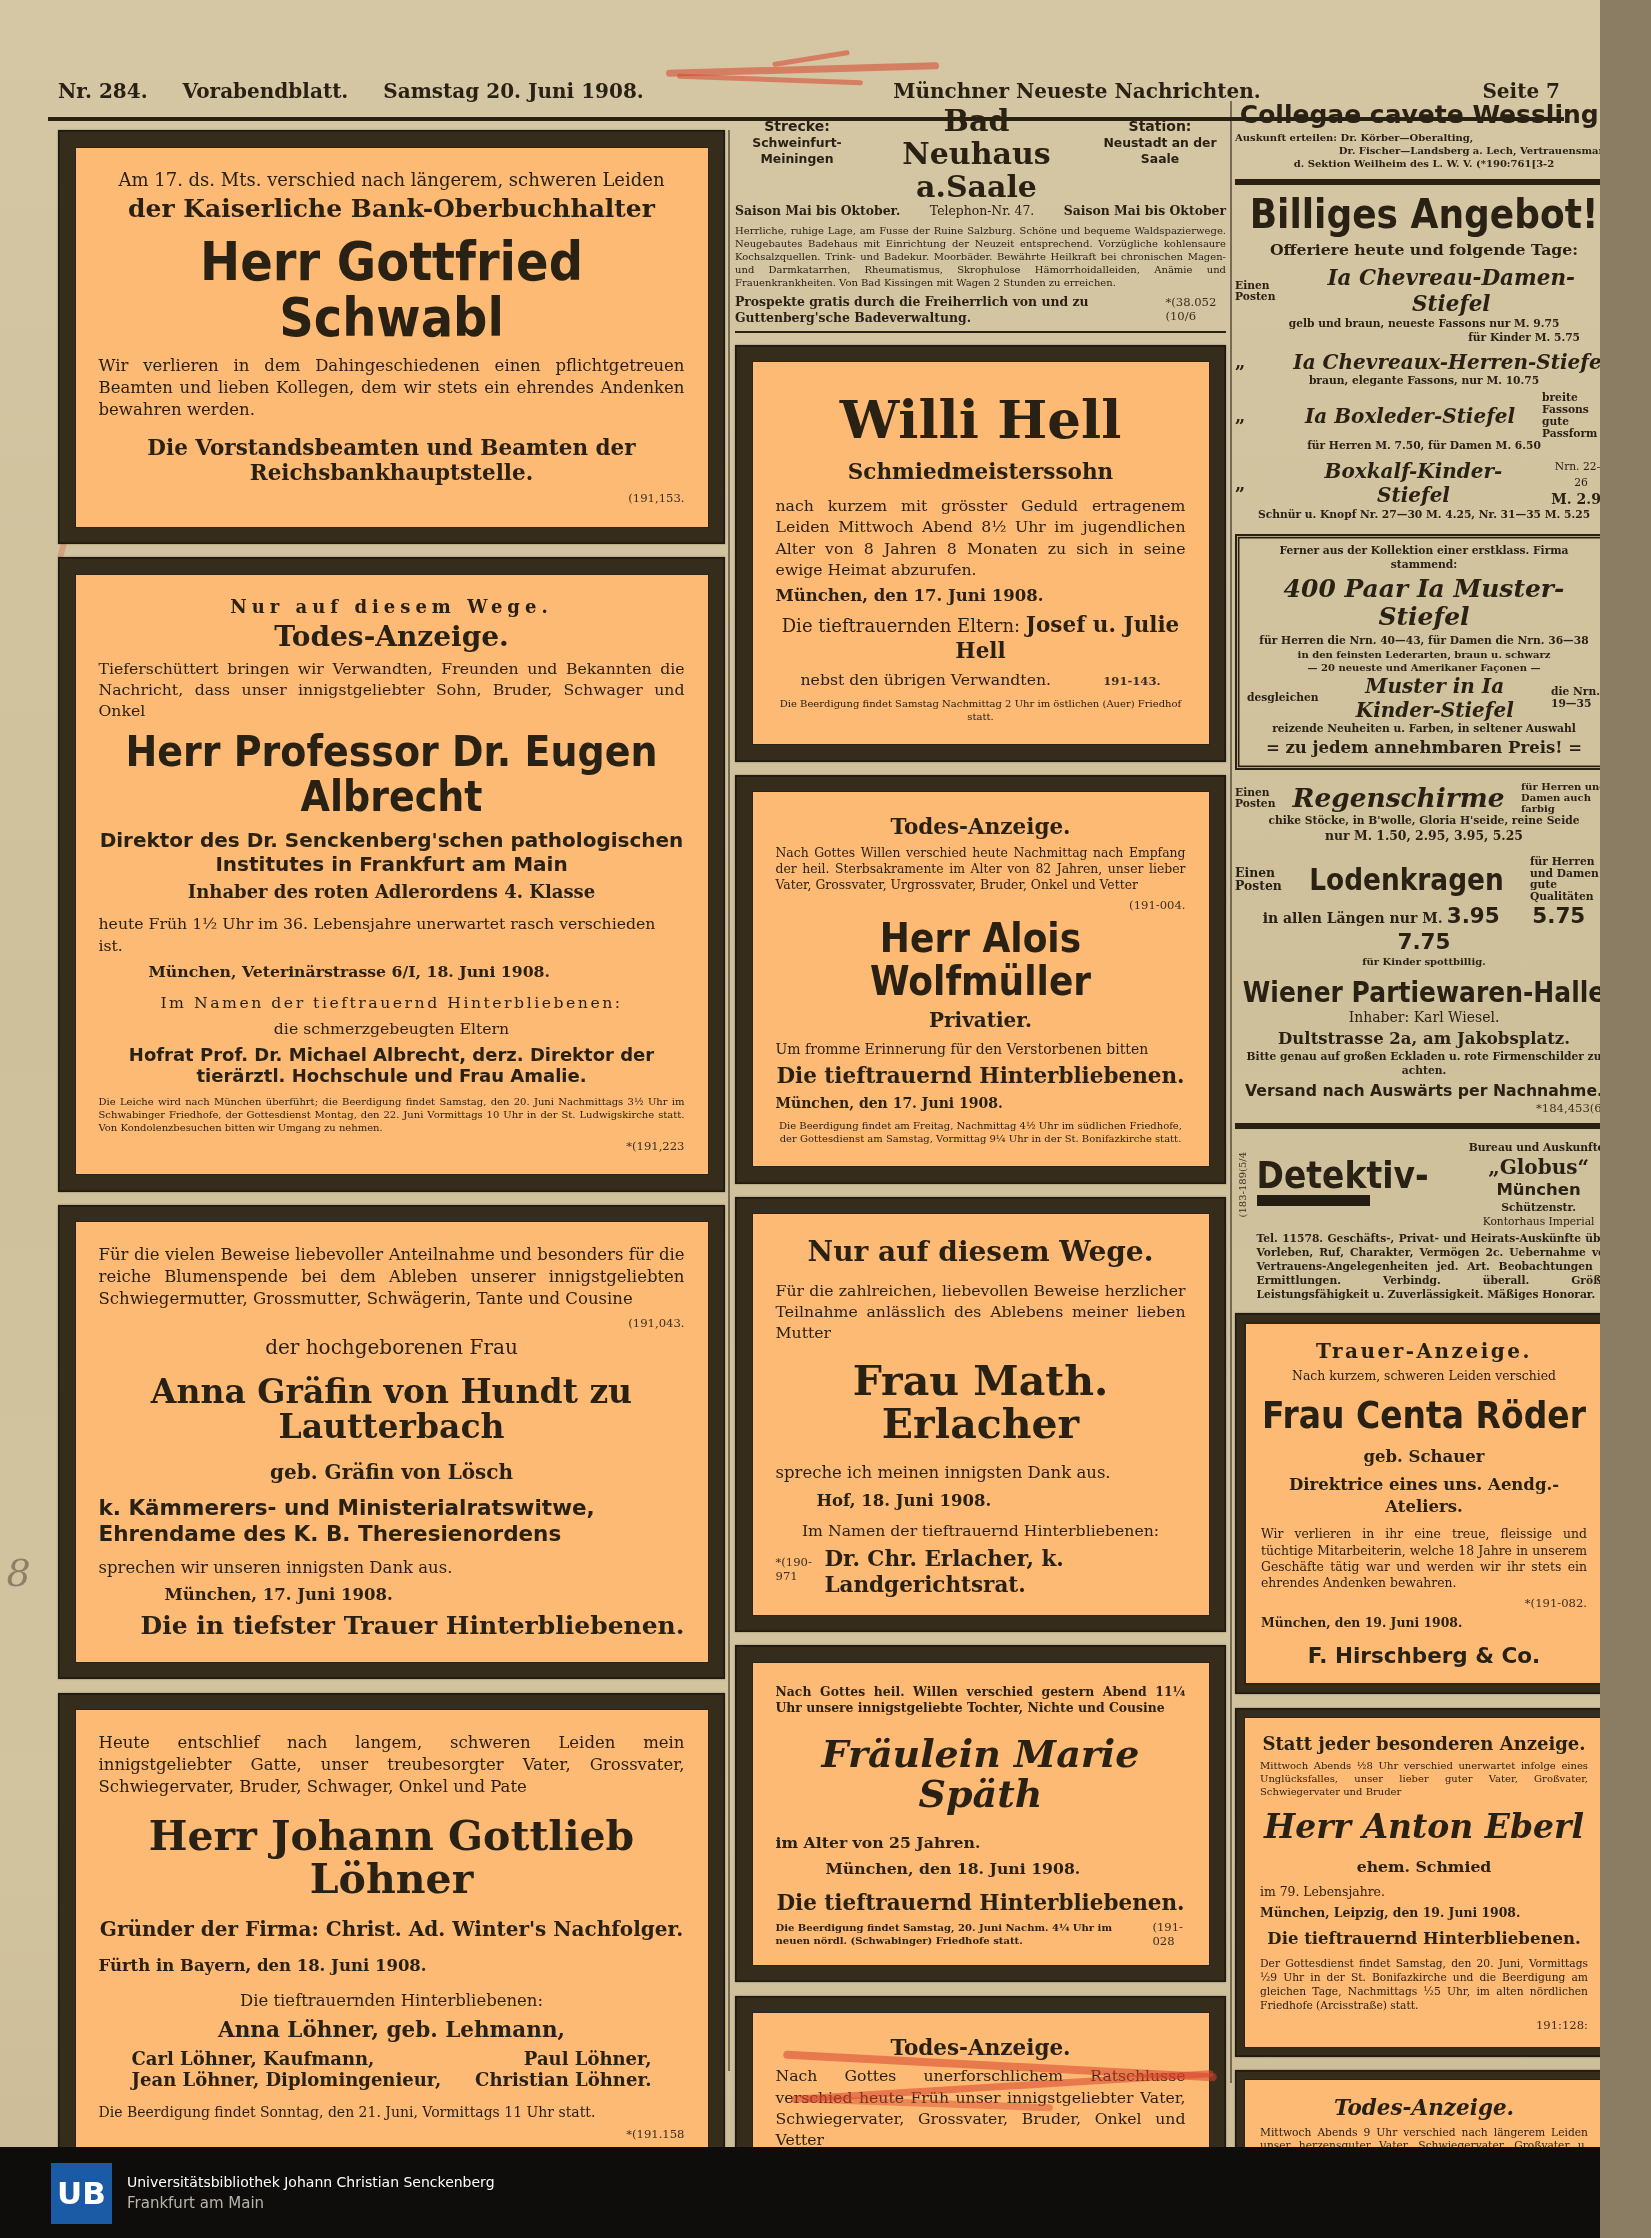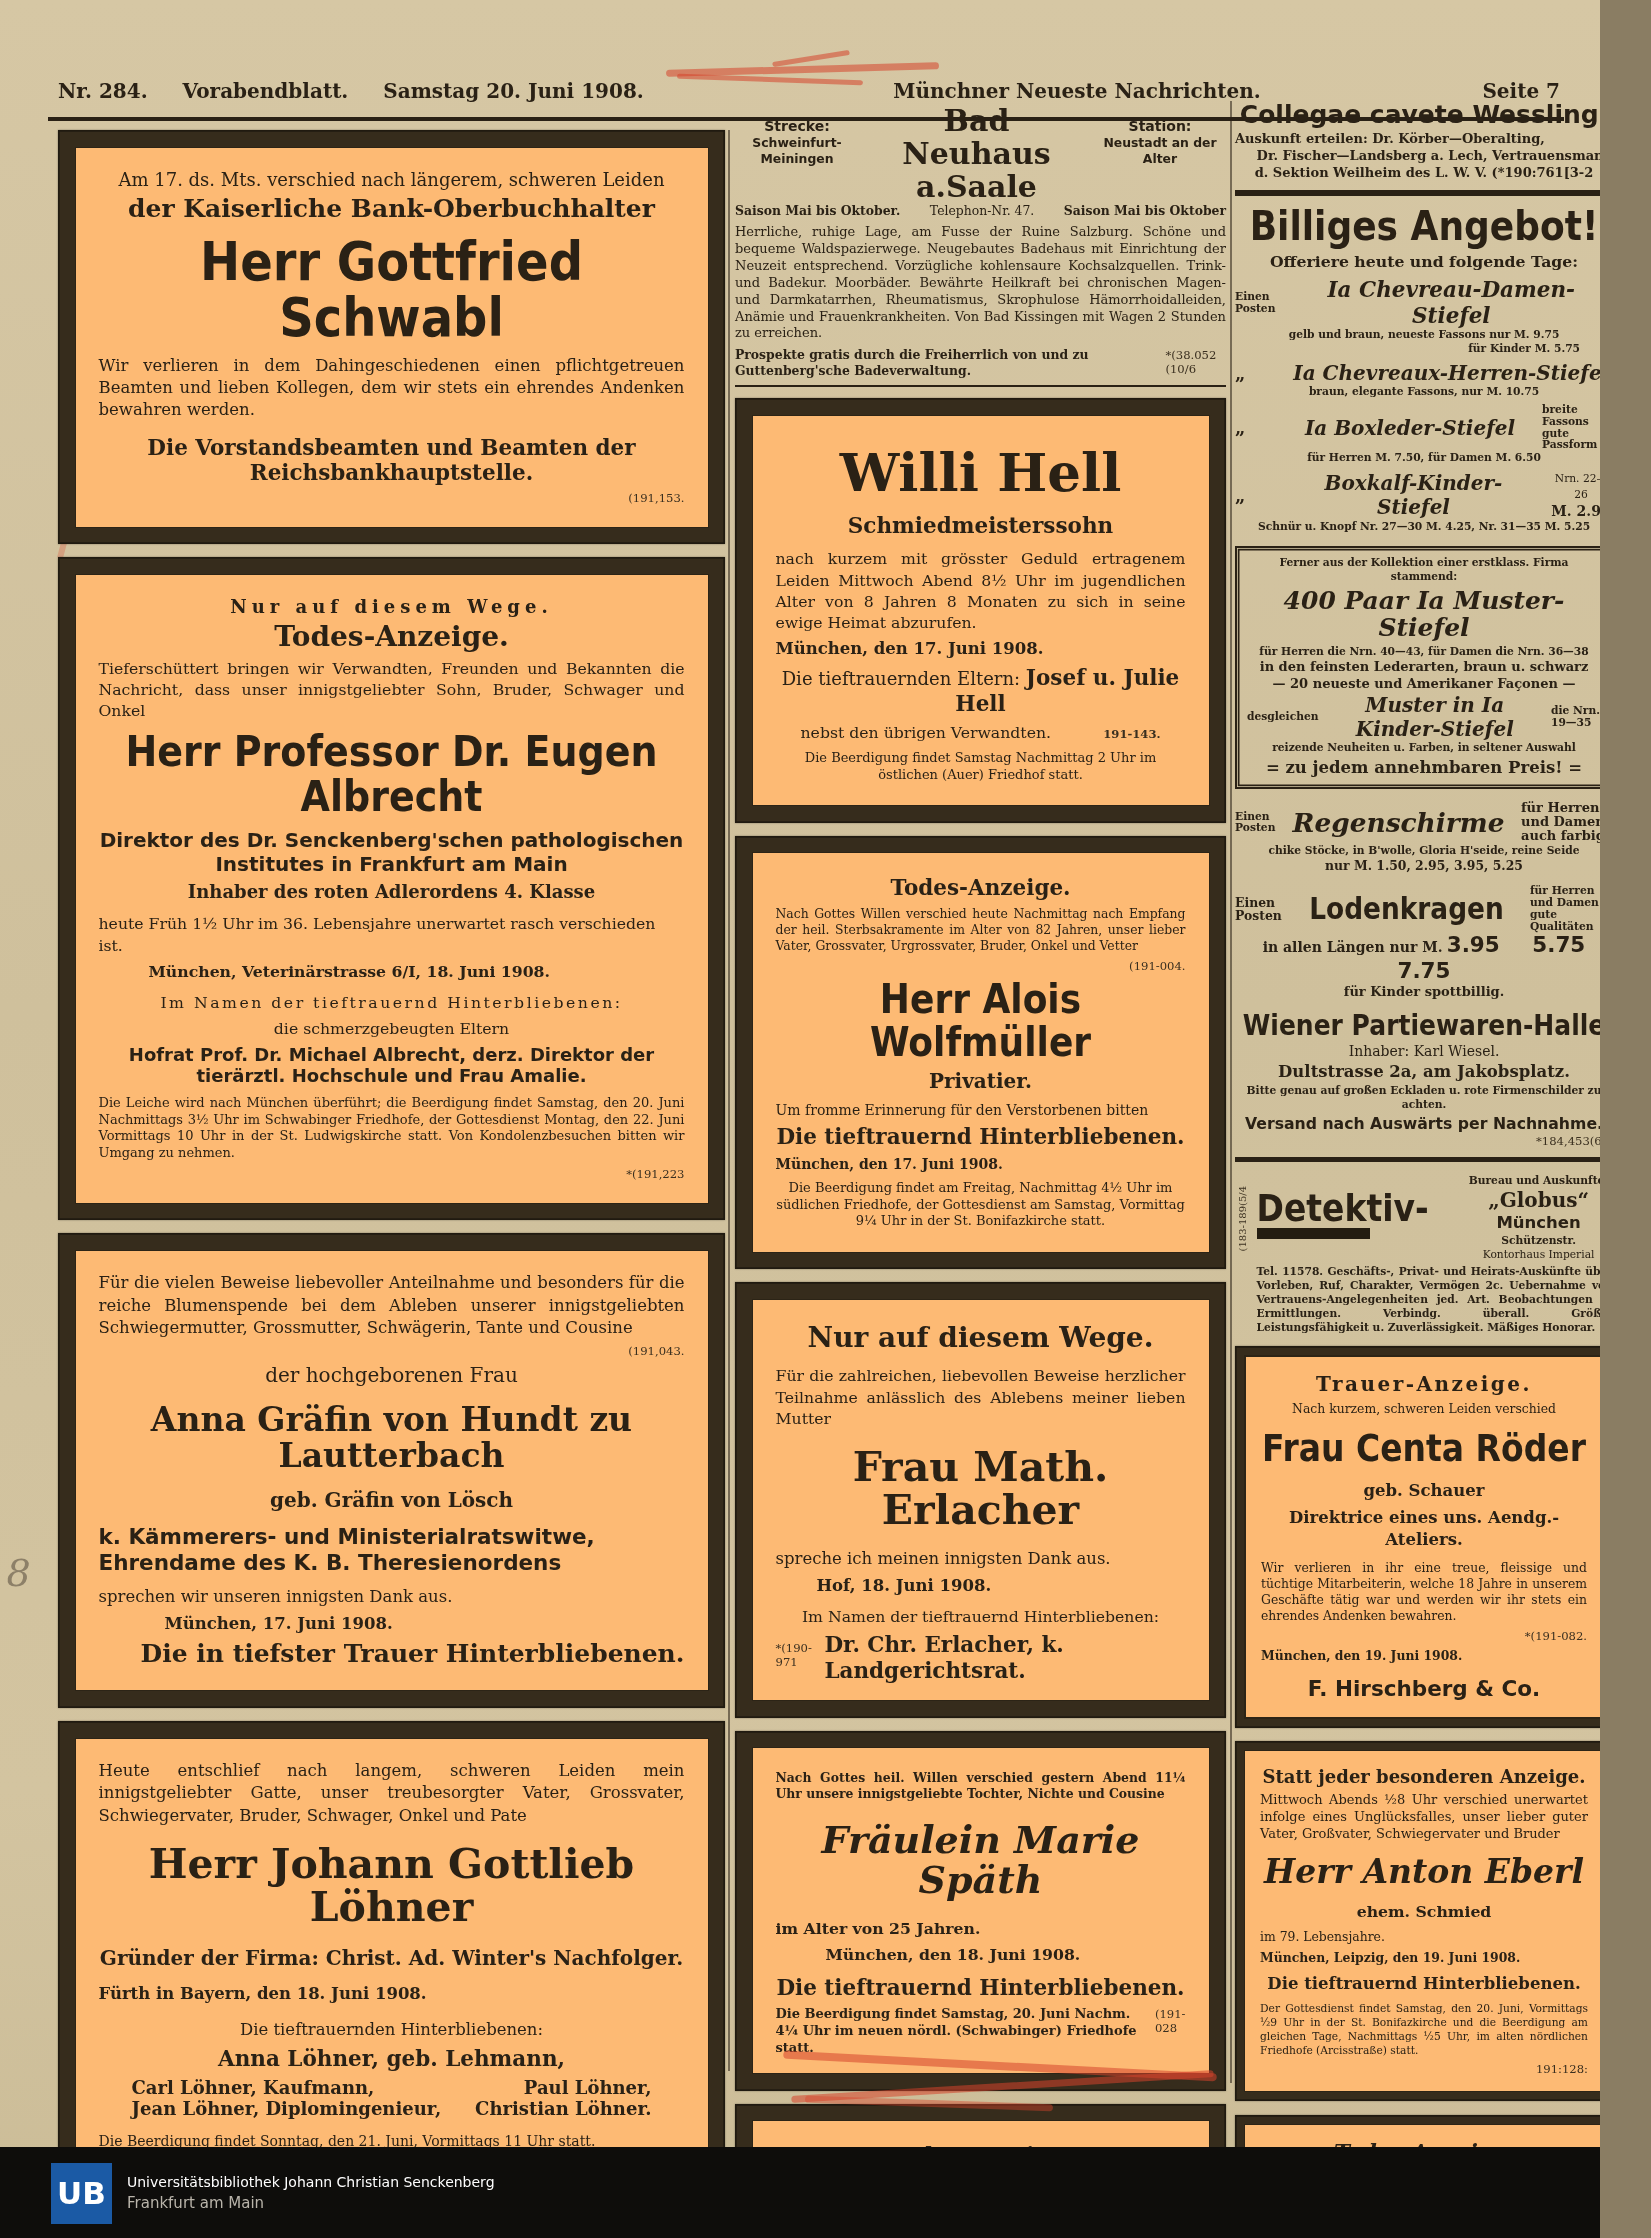--- a/index.html
+++ b/index.html
@@ -26,21 +26,21 @@
   .fr-in.tight{padding:10px 15px;}
   .plain{margin-bottom:11.6px;}
   
   p{margin:5px 0;}
   .c{text-align:center;} .j{text-align:justify;} .r{text-align:right;} .l{text-align:left;}
   .b{font-weight:bold;} .sp{letter-spacing:5px;} .sp2{letter-spacing:2.5px;}
   .sans{font-family:"DejaVu Sans",sans-serif;}
   .cond{transform:scaleY(1.12);transform-origin:center;}
   .t34{font-size:28px;line-height:1.1;} .t30{font-size:25px;line-height:1.15;} .t26{font-size:21.5px;line-height:1.2;}
   .t24{font-size:20px;} .t22{font-size:18px;} .t20{font-size:16.5px;line-height:1.35;} .t19{font-size:15.7px;line-height:1.35;}
-  .t17{font-size:14px;line-height:1.3;} .t15{font-size:12.4px;line-height:1.3;} .t14{font-size:13px;line-height:1.3;} .t13{font-size:10.7px;line-height:1.3;}
+  .t17{font-size:14px;line-height:1.3;} .t15{font-size:12.4px;line-height:1.3;} .t14{font-size:10px;line-height:1.3;} .t13{font-size:10.7px;line-height:1.3;}
   .n64{font-size:53px;line-height:1.02;} .n58{font-size:48px;line-height:1.05;} .n50{font-size:41px;line-height:1.05;}
   .n46{font-size:38px;line-height:1.05;} .n44{font-size:36px;line-height:1.05;} .n40{font-size:33px;line-height:1.08;}
   .n36{font-size:30px;line-height:1.1;} .n32{font-size:26.4px;line-height:1.1;} .n30{font-size:25px;line-height:1.1;}
   .row{display:flex;justify-content:space-between;align-items:baseline;gap:8.3px;}
   .rowc{display:flex;align-items:center;gap:11.6px;}
   .gap{word-spacing:25px;}
   .ref{font-size:11.6px;color:#3a2f1f;}
   .divider{height:5.8px;background:#2a2115;margin:8.3px 0 11.6px 0;}
   
   .red{position:absolute;background:rgba(214,68,44,.55);border-radius:6.6px;pointer-events:none;}
@@ -165,21 +165,21 @@
 
     <div class="plain" style="border-bottom:2.5px solid #2a2115;padding-bottom:5px;">
       <div class="row">
         <div class="c" style="width:124px;">
           <div class="t17 b sans">Strecke:</div>
           <div class="t15 b sans">Schweinfurt-Meiningen</div>
         </div>
         <div class="n36 b c" style="flex:1;">Bad Neuhaus a.Saale</div>
         <div class="c" style="width:132px;">
           <div class="t17 b sans">Station:</div>
-          <div class="t15 b sans">Neustadt an der Alter</div>
+          <div class="t15 b sans">Neustadt an der Saale</div>
         </div>
       </div>
       <div class="row t15">
         <span class="b">Saison Mai bis Oktober.</span>
         <span>Telephon-Nr. 47.</span>
         <span class="b">Saison Mai bis Oktober</span>
       </div>
       <p class="t14 j">Herrliche, ruhige Lage, am Fusse der Ruine Salzburg. Schöne und bequeme Waldspazierwege. Neugebautes Badehaus mit Einrichtung der Neuzeit entsprechend. Vorzügliche kohlensaure Kochsalzquellen. Trink- und Badekur. Moorbäder. Bewährte Heilkraft bei chronischen Magen- und Darmkatarrhen, Rheumatismus, Skrophulose Hämorrhoidalleiden, Anämie und Frauenkrankheiten. Von Bad Kissingen mit Wagen 2 Stunden zu erreichen.</p>
       <div class="row">
         <span class="t15 b">Prospekte gratis durch die Freiherrlich von und zu Guttenberg'sche Badeverwaltung.</span>

